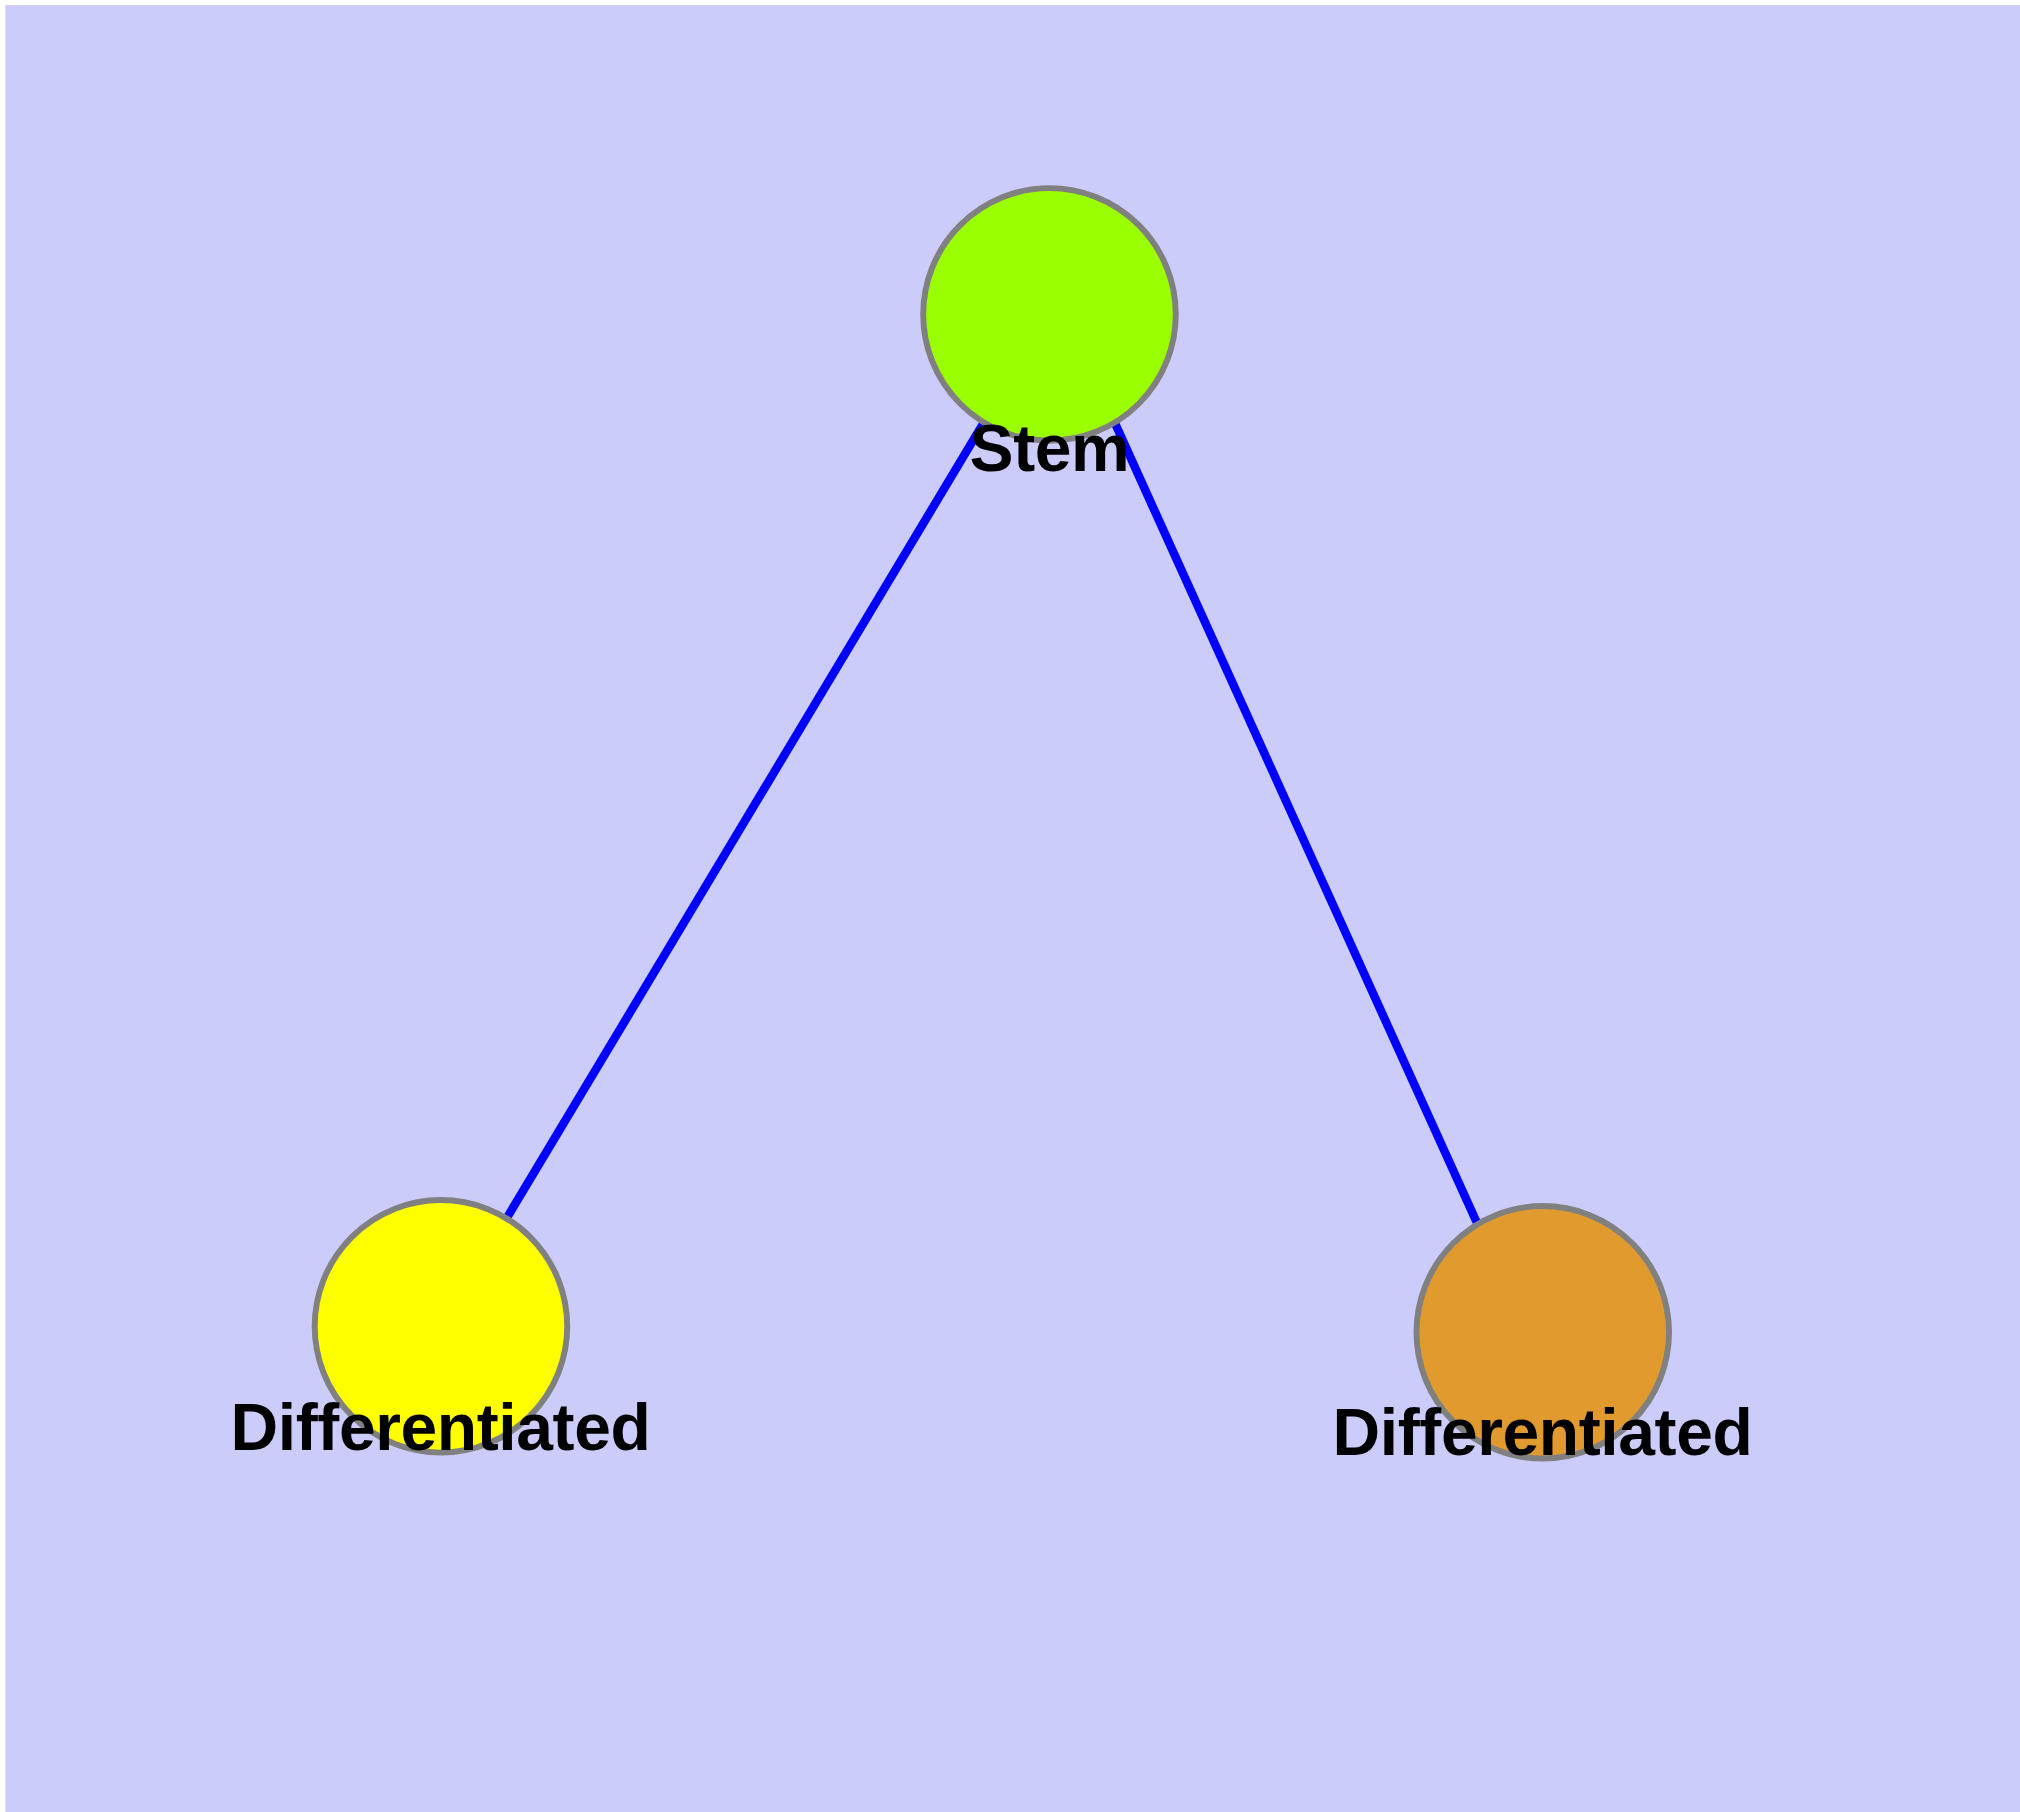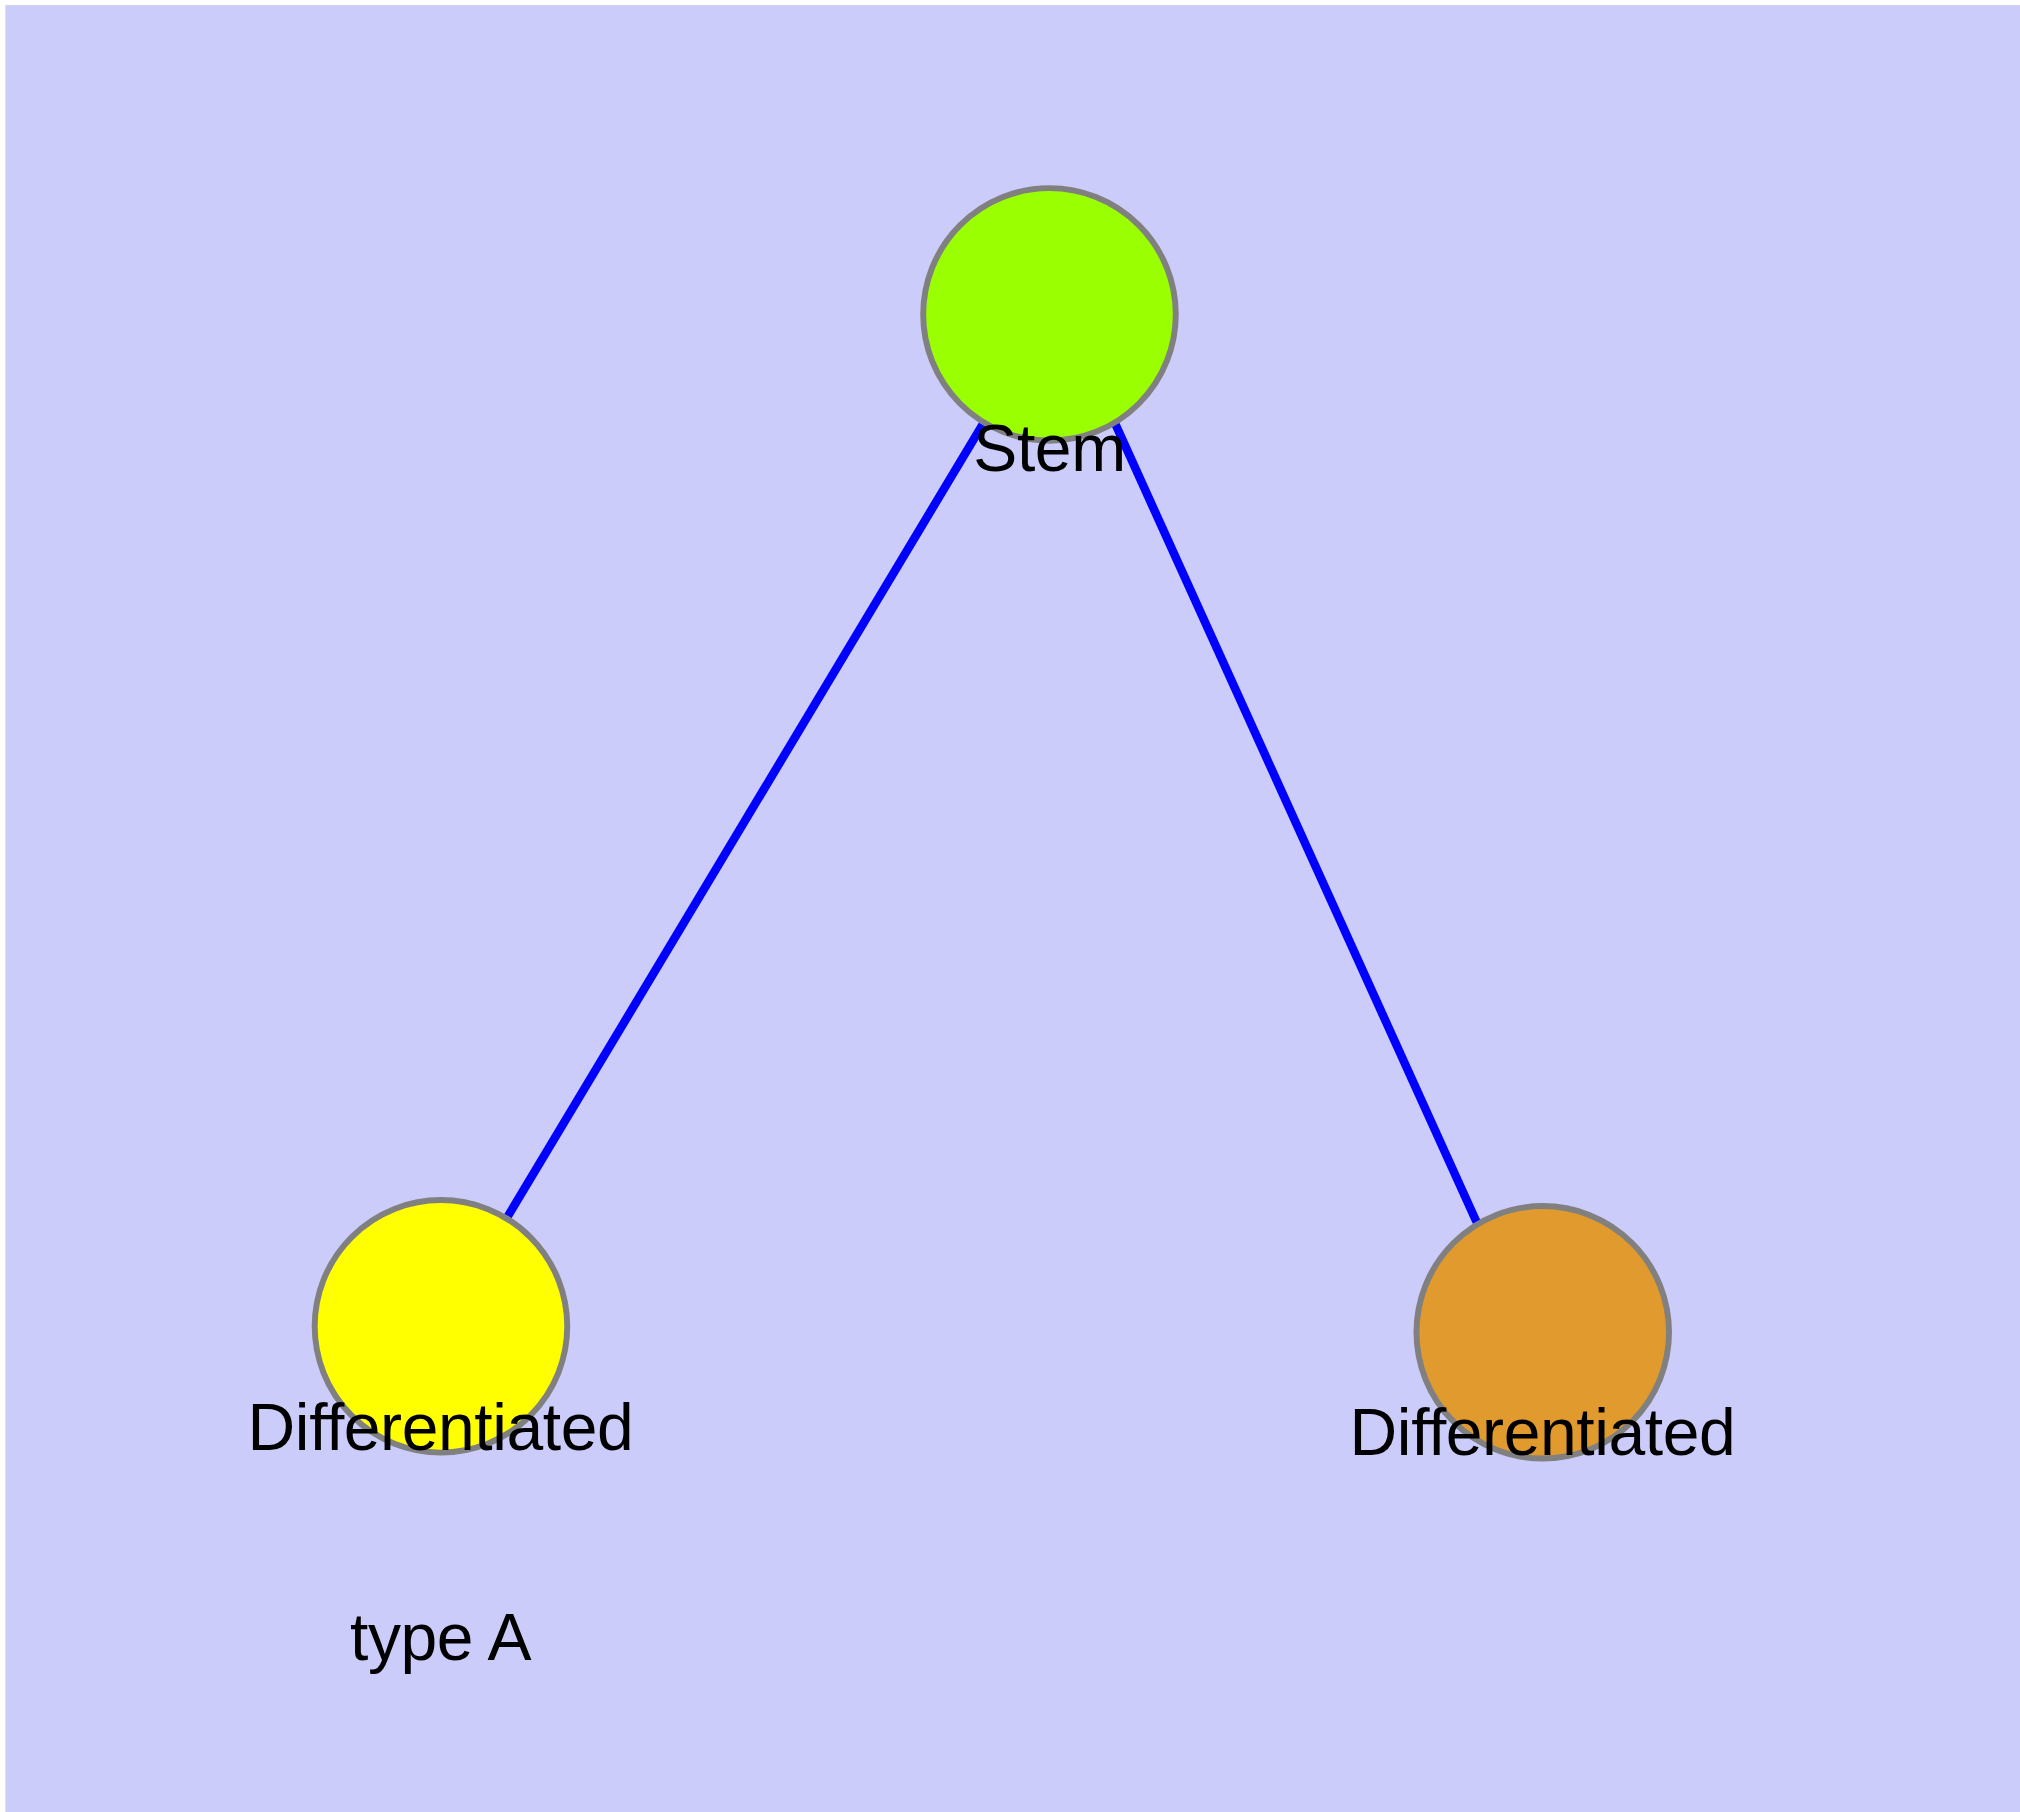--- a/index.html
+++ b/index.html
@@ -25,21 +25,21 @@
     top: 0;
     width: 2021px;
     height: 1812px;
     display: block;
   }
   .node-label {
     position: absolute;
     text-align: center;
     color: #000000;
     font-family: "Liberation Sans", sans-serif;
-    font-weight: normal;
+    font-weight: bold;
     white-space: pre;
     pointer-events: none;
     line-height: 1.06;
     letter-spacing: -0.4px;
   }
   #label-stem {
     left: 795px;
     top: 274px;
     width: 509px;
     font-size: 66px;
@@ -77,21 +77,20 @@
       <circle id="node-diff-b" cx="1820" cy="1572" r="149" fill="#E09A2E" stroke="#808080" stroke-width="7"></circle>
     </g>
   </svg>
 
   <div class="node-label" id="label-stem">
     <div>Stem</div>
   </div>
 
   <div class="node-label" id="label-diff-a">
     <div>Differentiated</div>
-    <div>type A</div>
   </div>
 
   <div class="node-label" id="label-diff-b">
     <div>Differentiated</div>
   </div>
 
 </div>
 
 
 </body></html>

